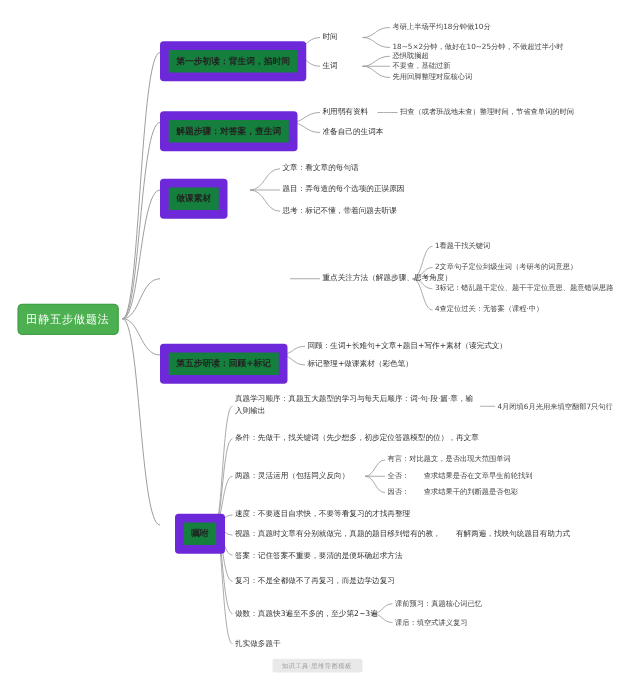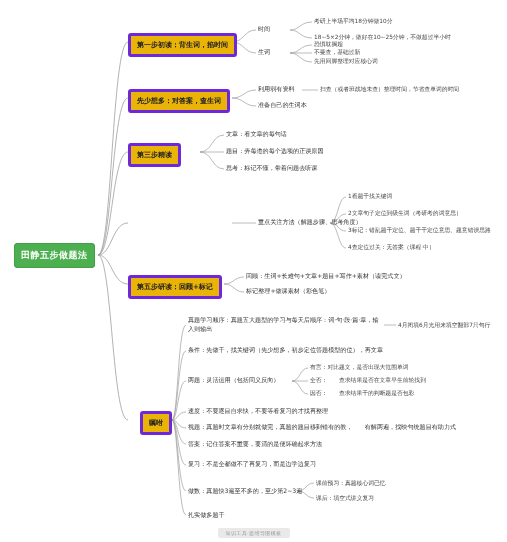--- a/index.html
+++ b/index.html
@@ -12,29 +12,29 @@
   }
   #canvas{position:absolute;left:0;top:0;width:507px;height:542px;}
   svg.lines{position:absolute;left:0;top:0;width:507px;height:542px;pointer-events:none;}
   .root{
     position:absolute;
     background:#4caf50;
     color:#ffffff;
     border-radius:4px;
     font-size:9px;
     padding:6px 7px;
-    font-weight:bold;
+    font-weight:normal;
     letter-spacing:0.5px;
     box-shadow:0 0 0 1px #43a047 inset;
   }
   .lvl1{
     position:absolute;
-    border:3px solid #6d28d9;
+    border:7px solid #6d28d9;
     border-radius:3px;
-    background:#eab308;
+    background:#15803d;
     font-size:7px;
     padding:4px 6px;
     color:#222;
     font-weight:bold;
     white-space:nowrap;
   }
   .lvl2{
     position:absolute;
     font-size:6.1px;
     color:#333;
@@ -110,22 +110,22 @@
     <path d="M292,381 C300,381 300,368 308,368" stroke="#9e9e9e" fill="none" stroke-width="0.7"></path>
     <path d="M292,381 C300,381 300,381 308,381" stroke="#9e9e9e" fill="none" stroke-width="0.7"></path>
     <path d="M292,381 C300,381 300,394 308,394" stroke="#9e9e9e" fill="none" stroke-width="0.7"></path>
     <path d="M298,491 C306,491 306,483 314,483" stroke="#9e9e9e" fill="none" stroke-width="0.7"></path>
     <path d="M298,491 C306,491 306,498 314,498" stroke="#9e9e9e" fill="none" stroke-width="0.7"></path>
   </svg>
 
   <div class="root" style="left:14px;top:243px;">田静五步做题法</div>
 
   <div class="lvl1" style="left:128px;top:33px;">第一步初读：背生词，掐时间</div>
-  <div class="lvl1" style="left:128px;top:89px;">先少想多：对答案，查生词</div>
-  <div class="lvl1" style="left:128px;top:143px;">第三步精读</div>
+  <div class="lvl1" style="left:128px;top:89px;">解题步骤：对答案，查生词</div>
+  <div class="lvl1" style="left:128px;top:143px;">做课素材</div>
   <div class="lvl1" style="left:128px;top:275px;text-align:right;">第五步研读：回顾+标记</div>
   <div class="lvl1" style="left:140px;top:411px;">嘱咐</div>
 
   <div class="lvl2" style="left:258px;top:25px;">时间</div>
   <div class="lvl2" style="left:258px;top:48px;">生词</div>
 
   <div class="lvl3" style="left:314px;top:17px;">考研上半场平均18分钟做10分</div>
   <div class="lvl3" style="left:314px;top:33px;">18~5×2分钟，做好在10~25分钟，不做超过半小时</div>
   <div class="lvl3" style="left:314px;top:40px;">恐惧耽搁超</div>
   <div class="lvl3" style="left:314px;top:48px;">不要查，基础过新</div>

